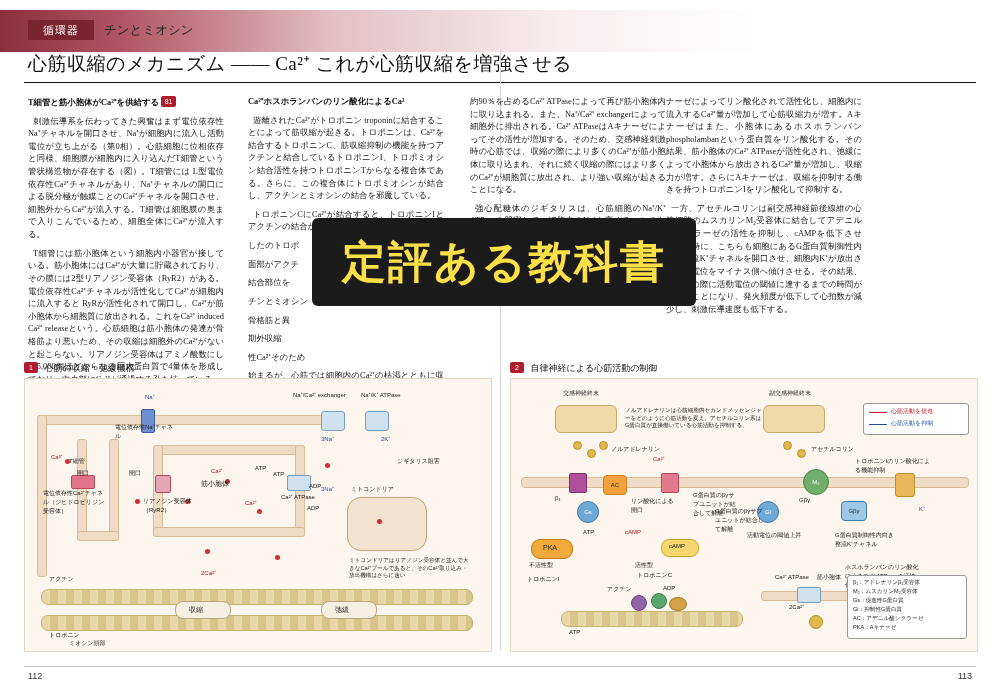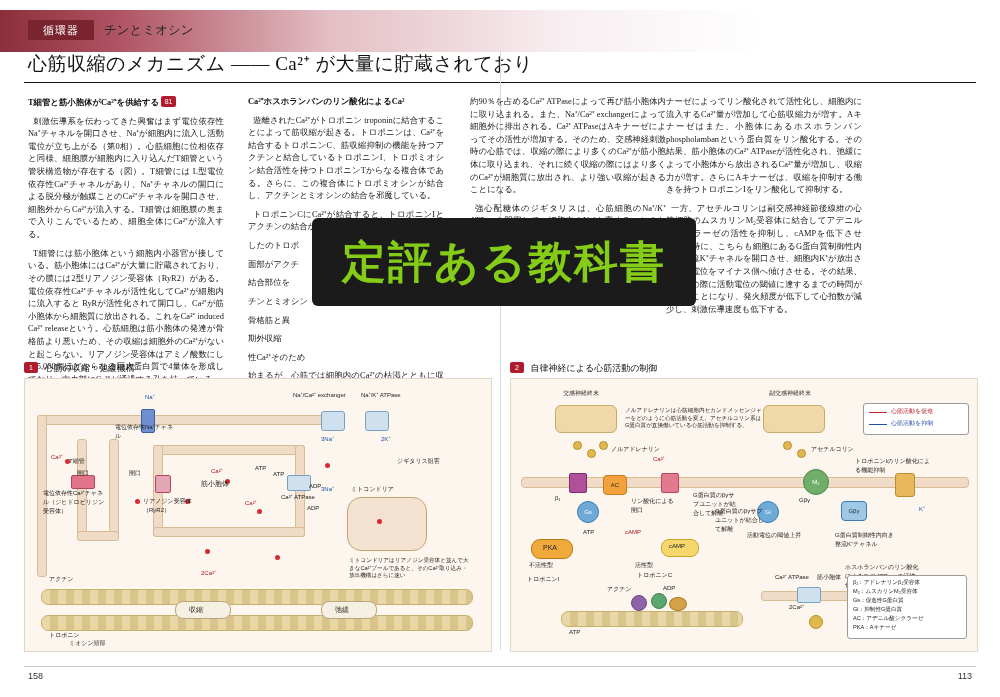--- a/index.html
+++ b/index.html
@@ -32,21 +32,21 @@
     font-size:7px;text-align:center;border-radius:2px;padding:0 2px;vertical-align:1px;
     font-family:"Liberation Sans",sans-serif;}
 
   
   .memo{position:absolute;left:866px;top:390px;width:110px;font-size:7.4px;line-height:1.45;color:#222;}
   .memo .mtitle{font-weight:bold;border-top:1px solid #444;border-bottom:1px solid #444;padding:1px 0;margin-bottom:3px;}
 
   
   .overlay{position:absolute;left:312px;top:218px;width:384px;height:88px;background:#1b1b1b;
     border-radius:6px;display:flex;align-items:center;justify-content:center;}
-  .overlay span{color:#84cc16;font-size:44px;letter-spacing:2px;font-family:"Liberation Sans",sans-serif;font-weight:bold;}
+  .overlay span{color:#fde047;font-size:44px;letter-spacing:2px;font-family:"Liberation Sans",sans-serif;font-weight:bold;}
 
   
   .figtitle{position:absolute;font-size:9px;font-family:"Liberation Sans",sans-serif;color:#111;}
   .figtitle .fnum{display:inline-block;width:14px;height:11px;line-height:11px;text-align:center;background:#b01c2e;color:#fff;
     font-size:7px;border-radius:2px;margin-right:4px;vertical-align:1px;}
 
   .fig{position:absolute;background:#fdf6ee;border:1px solid #e3d6c4;}
   .figL{left:24px;top:378px;width:466px;height:272px;}
   .figR{left:510px;top:378px;width:466px;height:272px;}
 
@@ -77,21 +77,21 @@
 </head>
 <body>
 
 <div id="page">
 
   <div class="chapbar">
     <div class="chaptag">循環器</div>
     <div class="chaptitle">チンとミオシン</div>
   </div>
 
-  <div class="headline">心筋収縮のメカニズム —— Ca²⁺ が大量に貯蔵されており</div>
+  <div class="headline">心筋収縮のメカニズム —— Ca²⁺ これが心筋収縮を増強させる</div>
   <div class="hr-main"></div>
   <div class="vdiv"></div>
 
   <div class="col colA">
     <p class="noind"><span class="sub">T細管と筋小胞体がCa²⁺を供給する</span>
       <span class="num-badge">81</span></p>
     <p>刺激伝導系を伝わってきた興奮はまず電位依存性Na⁺チャネルを開口させ、Na⁺が細胞内に流入し活動電位が立ち上がる（第0相）。心筋細胞に位相依存と同様、細胞膜が細胞内に入り込んだT細管という管状構造物が存在する（図）。T細管には L型電位依存性Ca²⁺チャネルがあり、Na⁺チャネルの開口による脱分極が触媒ことのCa²⁺チャネルを開口させ、細胞外からCa²⁺が流入する。T細管は細胞膜の奥まで入りこんでいるため、細胞全体にCa²⁺が流入する。</p>
     <p>T細管には筋小胞体という細胞内小器官が接している。筋小胞体にはCa²⁺が大量に貯蔵されており、その膜には2型リアノジン受容体（RyR2）がある。電位依存性Ca²⁺チャネルが活性化してCa²⁺が細胞内に流入すると RyRが活性化されて開口し、Ca²⁺が筋小胞体から細胞質に放出される。これをCa²⁺ induced Ca²⁺ releaseという。心筋細胞は筋小胞体の発達が骨格筋より悪いため、その収縮は細胞外のCa²⁺がないと起こらない。リアノジン受容体はアミノ酸数にして5,000個ほどからなる巨大蛋白質で4量体を形成しており、中央部にCa²⁺が通過する孔を持っている。</p>
   </div>
 
@@ -291,15 +291,15 @@
     <div class="legbox" style="left:336px;top:196px;width:118px;height:62px;border-radius:3px;"></div>
     <div class="leg" style="left:342px;top:200px;">β₁：アドレナリンβ₁受容体</div>
     <div class="leg" style="left:342px;top:209px;">M₂：ムスカリンM₂受容体</div>
     <div class="leg" style="left:342px;top:218px;">Gs：促進性G蛋白質</div>
     <div class="leg" style="left:342px;top:227px;">Gi：抑制性G蛋白質</div>
     <div class="leg" style="left:342px;top:236px;">AC：アデニル酸シクラーゼ</div>
     <div class="leg" style="left:342px;top:245px;">PKA：Aキナーゼ</div>
   </div>
 
   <div class="hr-foot"></div>
-  <div class="pgnum pgL">158</div>
+  <div class="pgnum pgL">112</div>
   <div class="pgnum pgR">113</div>
 </div>
 
 </body></html>

